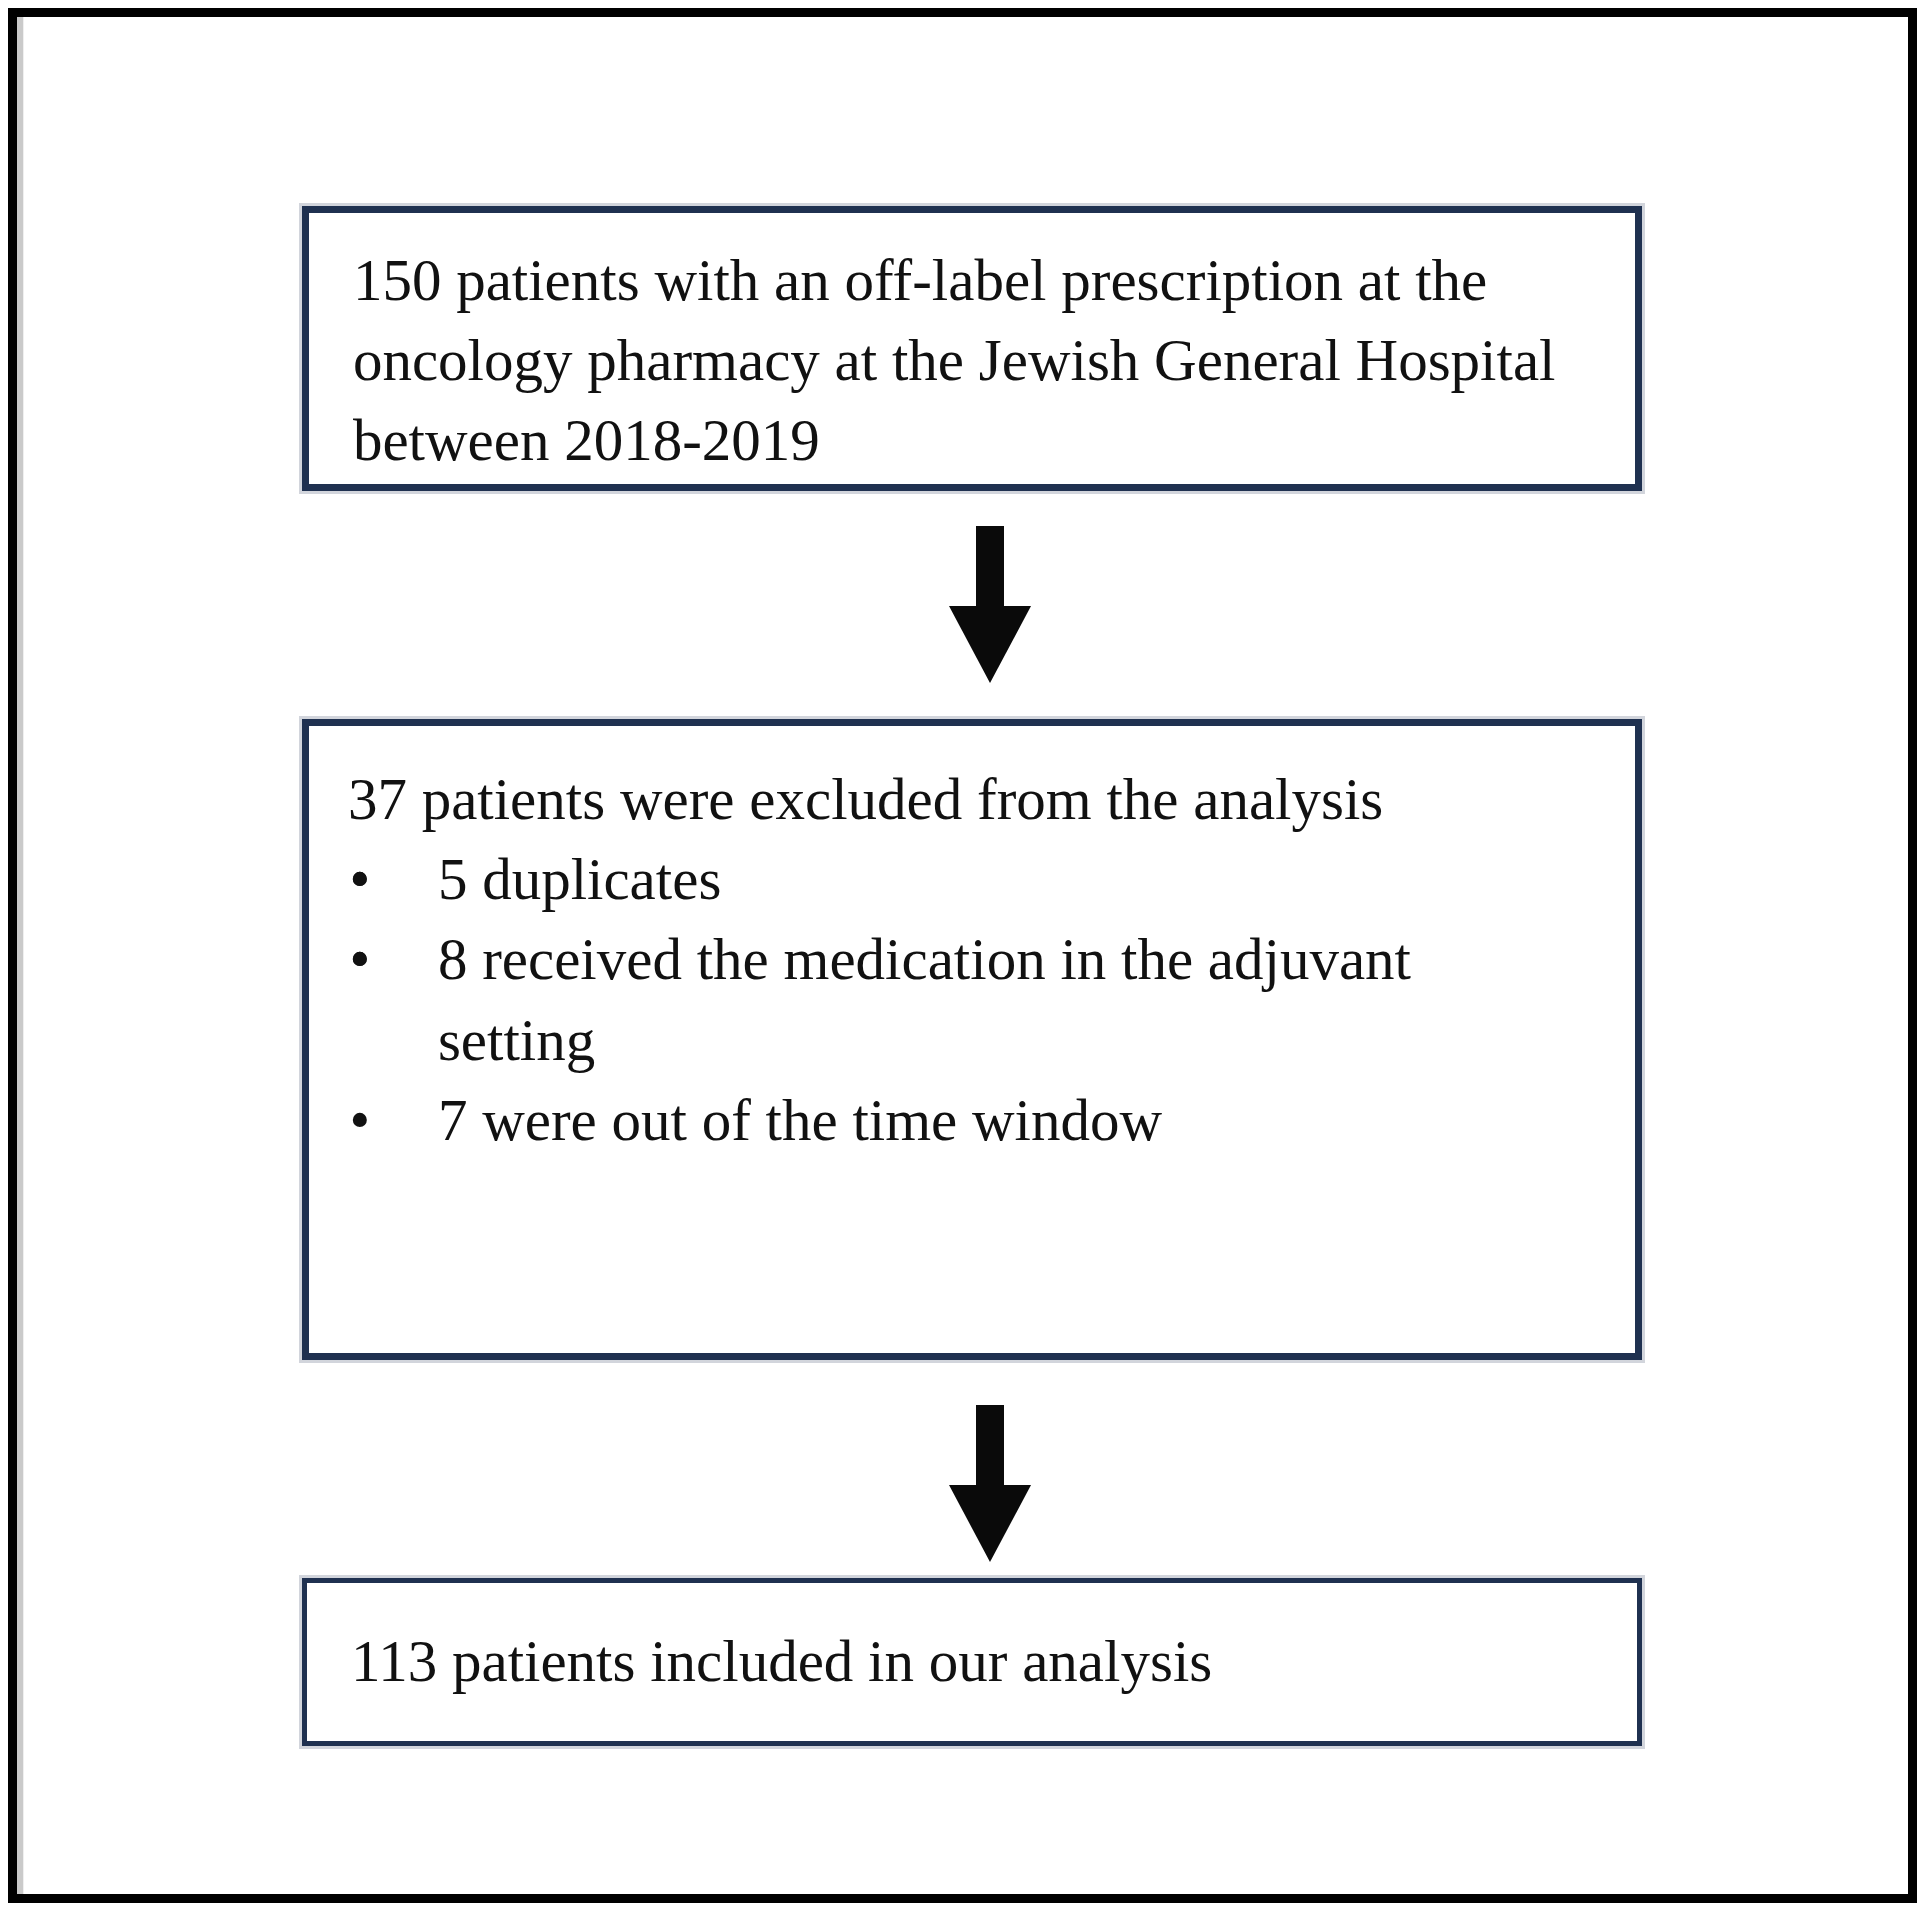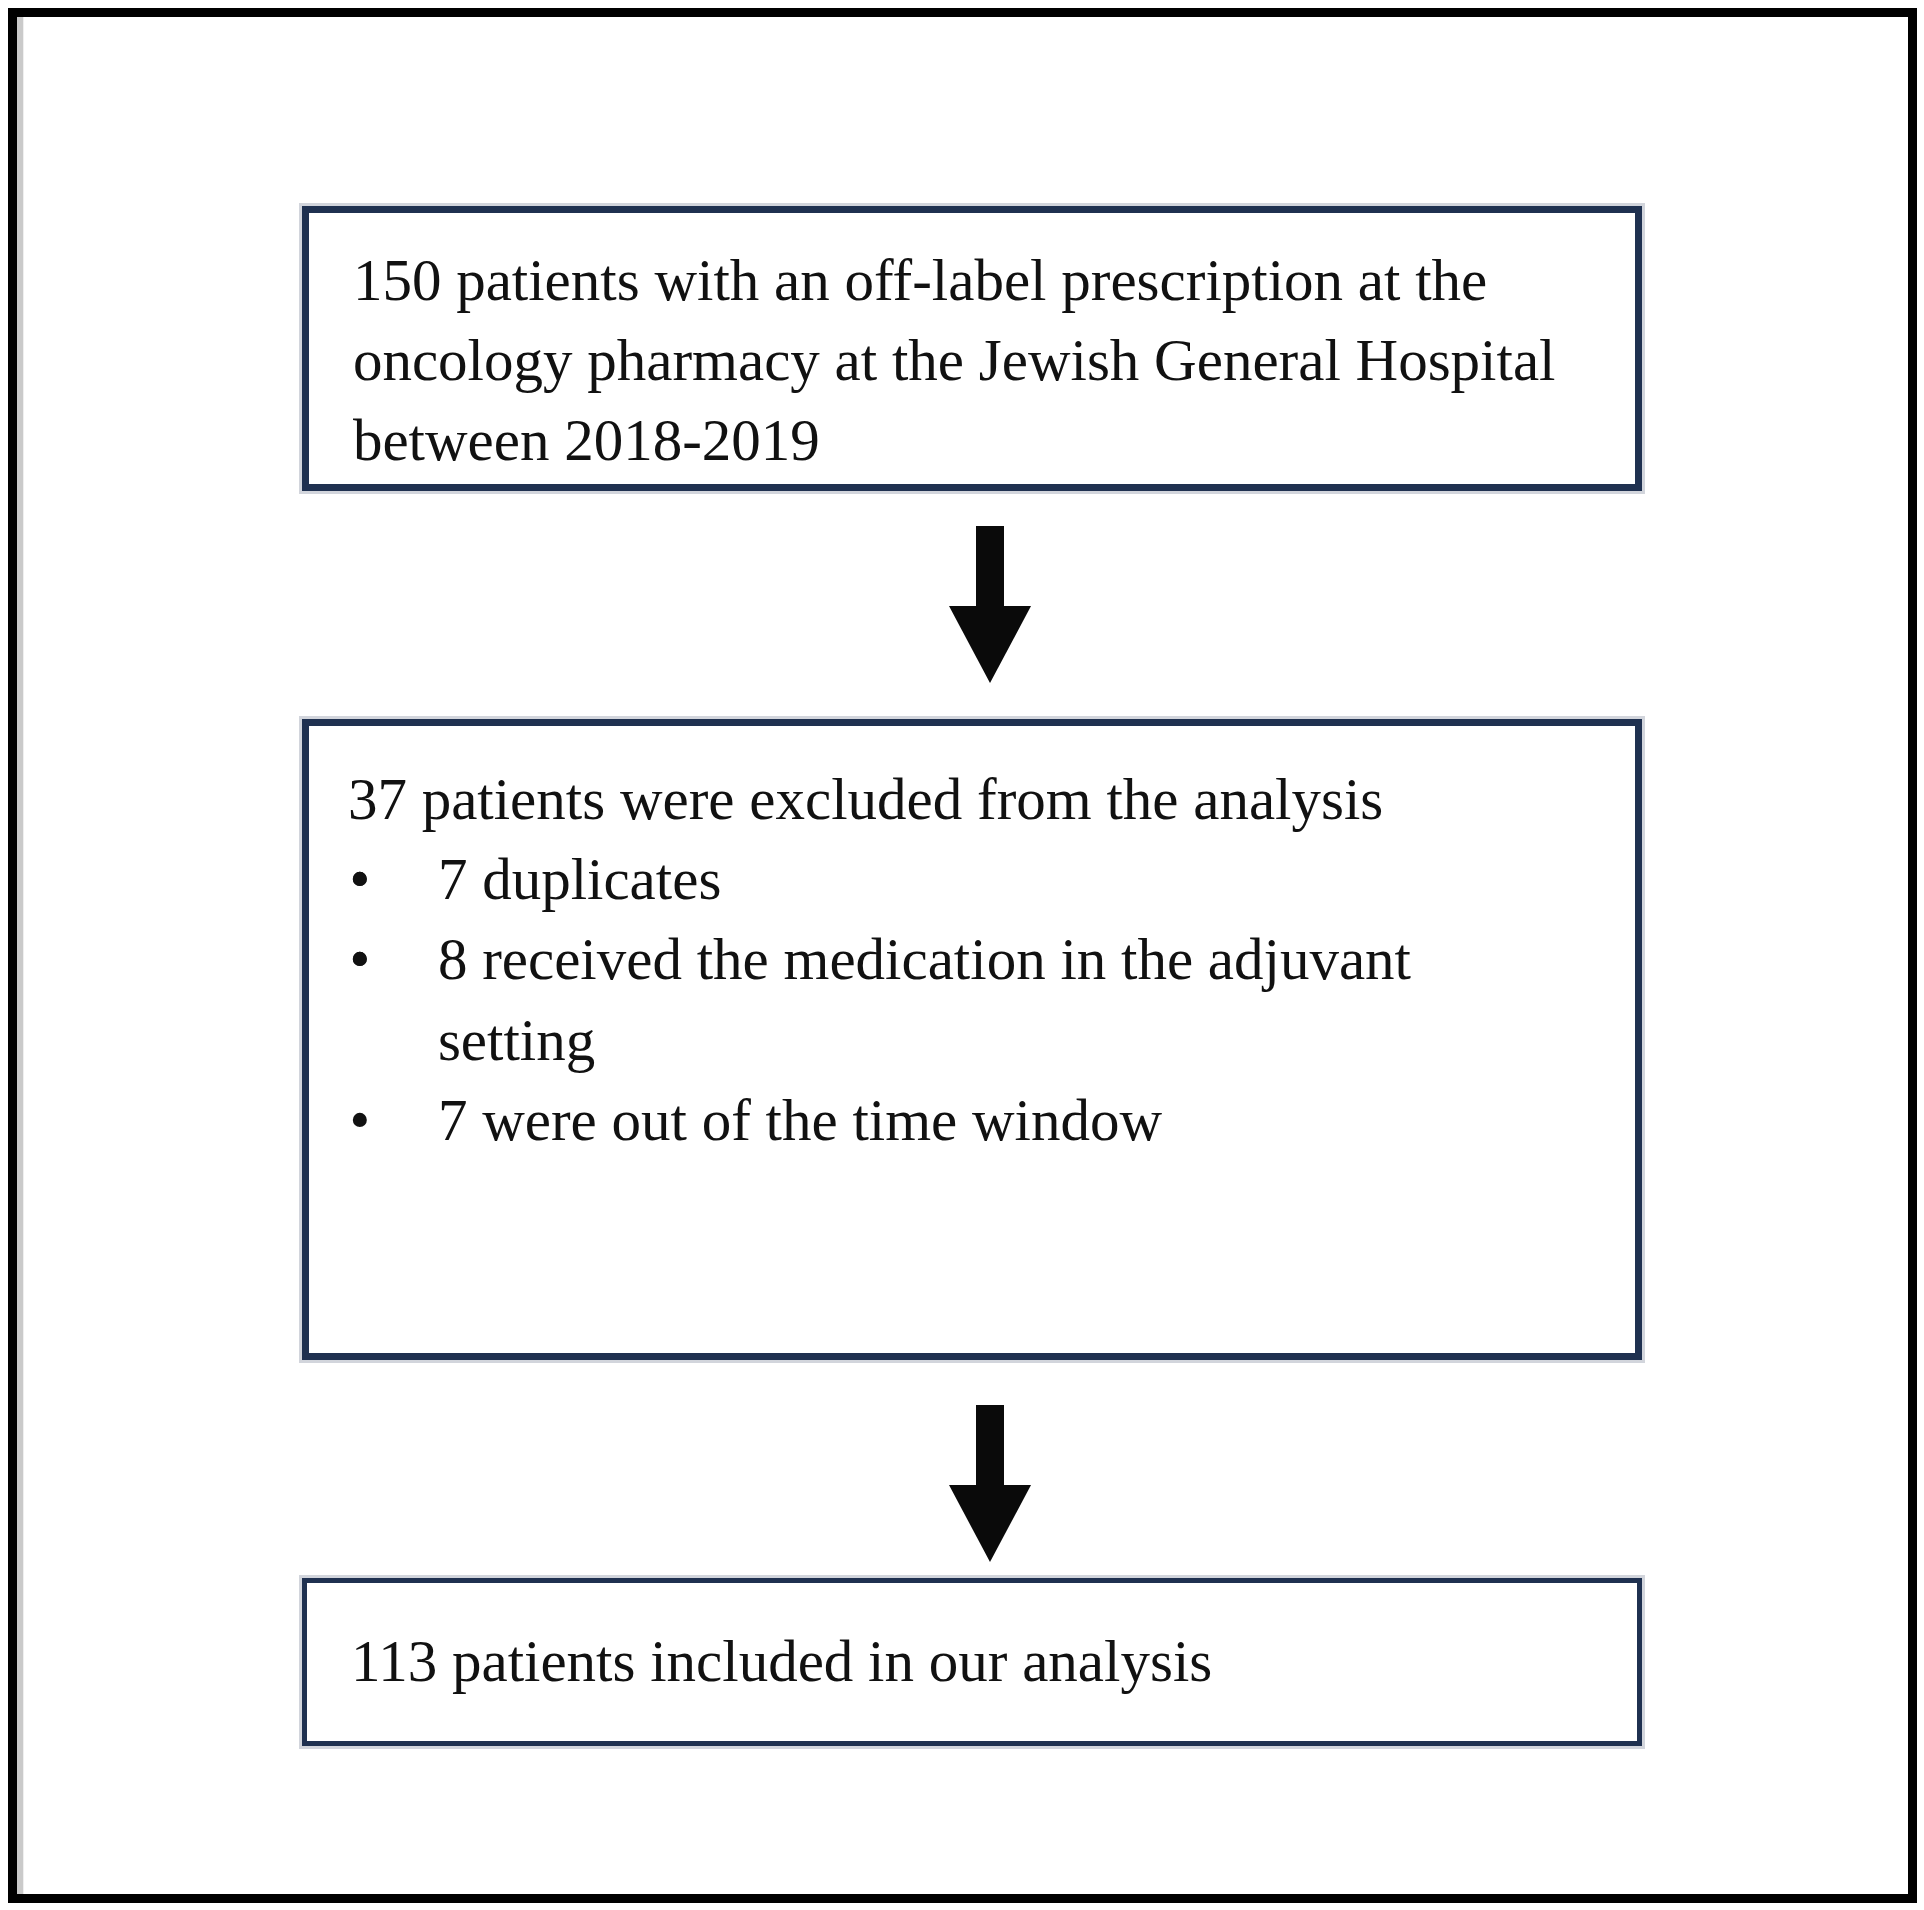--- a/index.html
+++ b/index.html
@@ -112,21 +112,21 @@
   </div>
 
   <div class="flow-box box-excluded">
     <p>37 patients were excluded from the analysis</p>
     <ul class="excluded-list">
       <li>
         <span class="bullet-dot">•</span>
       </li>
       <li>
         <span class="bullet-dot">•</span>
-        <span>7 duplicates</span>
+        <span>5 duplicates</span>
       </li>
       <li>
         <span class="bullet-dot">•</span>
       </li>
       <li>
         <span class="bullet-dot">•</span>
         <span>8 received the medication in the adjuvant setting</span>
       </li>
       <li>
         <span class="bullet-dot">•</span>

